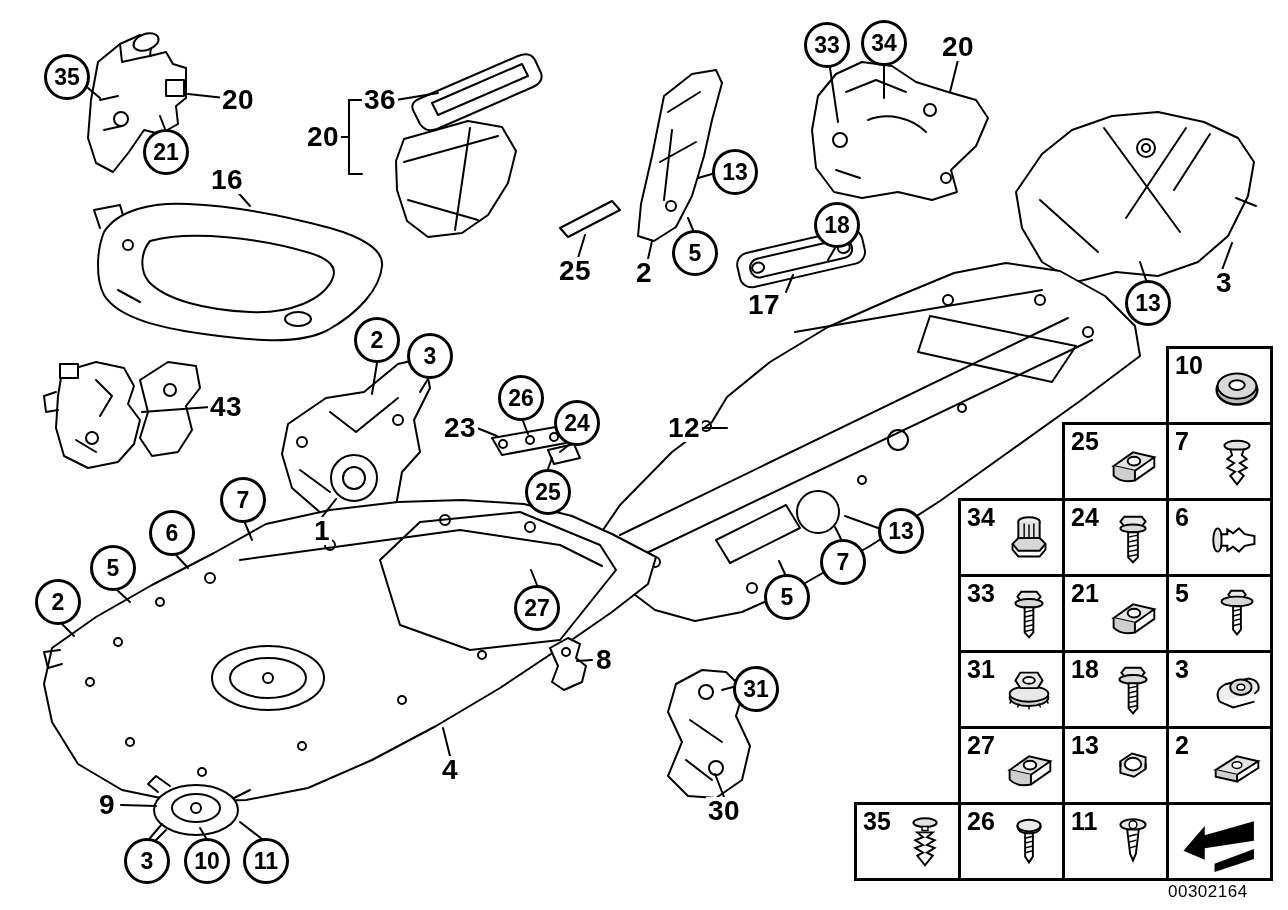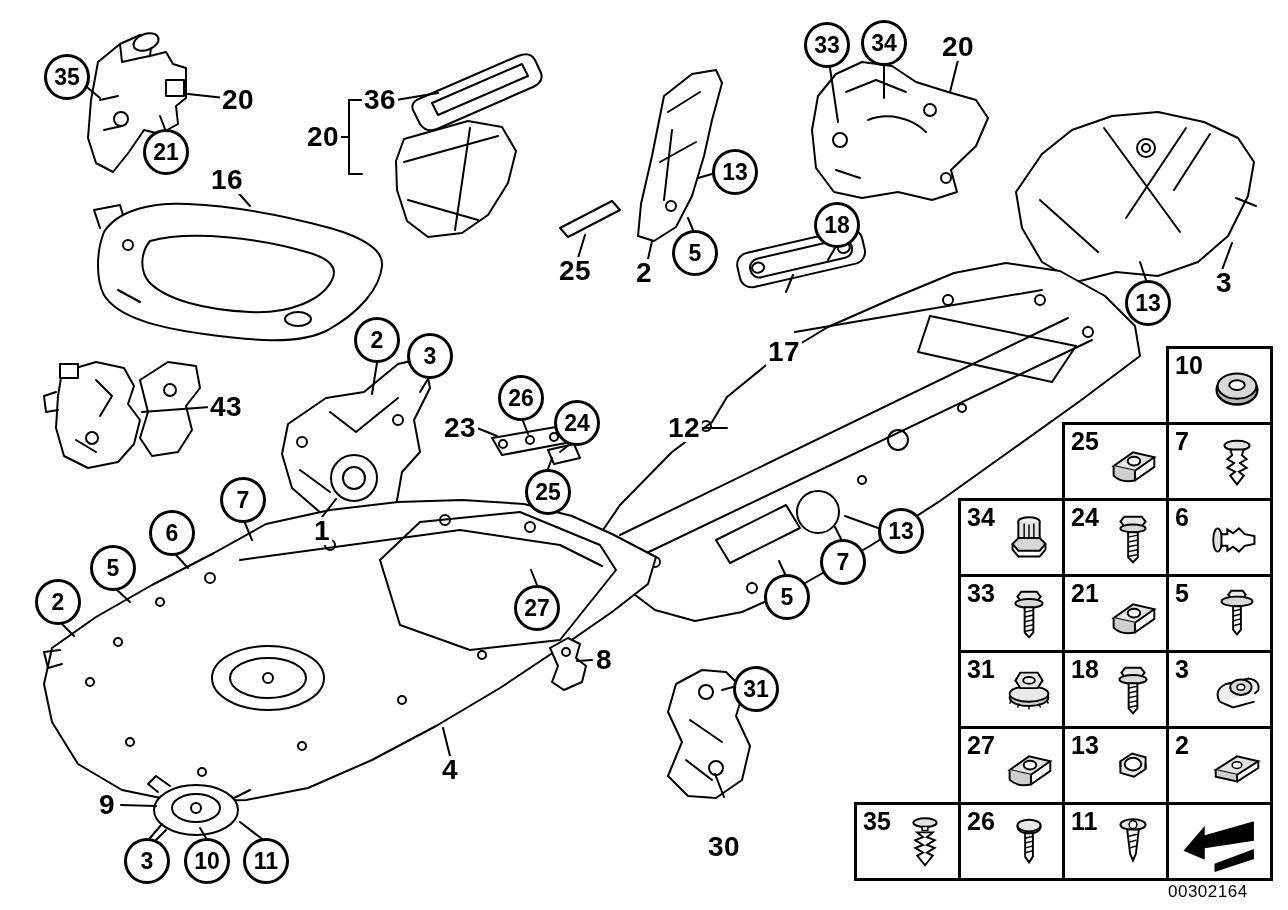--- a/index.html
+++ b/index.html
@@ -251,31 +251,31 @@
     </g>
   </svg>
 
   <div id="plain-callouts">
       <div class="plain-label" style="left: 238px; top: 100px;">20</div>
       <div class="plain-label" style="left: 323px; top: 137px;">20</div>
       <div class="plain-label" style="left: 380px; top: 100px;">36</div>
       <div class="plain-label" style="left: 227px; top: 180px;">16</div>
       <div class="plain-label" style="left: 575px; top: 271px;">25</div>
       <div class="plain-label" style="left: 644px; top: 273px;">2</div>
-      <div class="plain-label" style="left: 784px; top: 305px; margin-top: 47px;">17</div>
+      <div class="plain-label" style="left: 764px; top: 305px;">17</div>
       <div class="plain-label" style="left: 958px; top: 47px;">20</div>
       <div class="plain-label" style="left: 1224px; top: 283px;">3</div>
       <div class="plain-label" style="left: 226px; top: 407px;">43</div>
       <div class="plain-label" style="left: 460px; top: 428px; text-align: center;">23</div>
       <div class="plain-label" style="left: 684px; top: 428px;">12</div>
       <div class="plain-label" style="left: 322px; top: 531px;">1</div>
       <div class="plain-label" style="left: 604px; top: 660px;">8</div>
       <div class="plain-label" style="left: 450px; top: 770px;">4</div>
       <div class="plain-label" style="left: 107px; top: 805px;">9</div>
-      <div class="plain-label" style="left: 724px; top: 811px; margin-top: 36px;">30</div>
+      <div class="plain-label" style="left: 724px; top: 811px;">30</div>
     </div>
   <div id="circled-callouts">
       <div class="circle-label" style="left: 67px; top: 77px;">35</div>
       <div class="circle-label" style="left: 166px; top: 152px;">21</div>
       <div class="circle-label" style="left: 827px; top: 45px;">33</div>
       <div class="circle-label" style="left: 884px; top: 43px;">34</div>
       <div class="circle-label" style="left: 735px; top: 172px;">13</div>
       <div class="circle-label" style="left: 695px; top: 253px;">5</div>
       <div class="circle-label" style="left: 837px; top: 225px;">18</div>
       <div class="circle-label" style="left: 1148px; top: 303px;">13</div>

